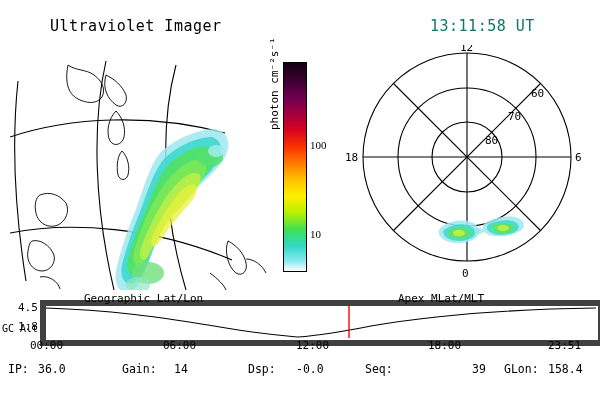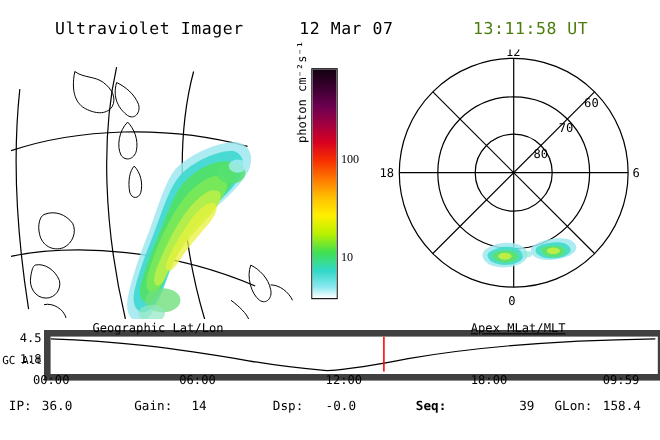--- a/index.html
+++ b/index.html
@@ -1,21 +1,21 @@
 <!DOCTYPE html>
 <html><head>
 <meta charset="utf-8">
 <style>
   html,body{margin:0;padding:0;}
   body{width:600px;height:400px;background:#ffffff;font-family:"DejaVu Sans Mono",monospace;overflow:hidden;position:relative;}
   .abs{position:absolute;}
   #header{top:8px;left:0;width:600px;height:24px;}
   #title{left:50px;top:9px;font-size:15px;color:#000;letter-spacing:0.5px;}
   #date{left:272px;top:9px;font-size:15px;color:#000;letter-spacing:0.5px;}
-  #time{left:430px;top:9px;font-size:15px;color:#4d7c0f;letter-spacing:0.5px;}
+  #time{left:430px;top:9px;font-size:15px;color:#0f766e;letter-spacing:0.5px;}
 
   
   #mapPanel{left:10px;top:45px;width:260px;height:245px;}
   
   #cbarWrap{left:283px;top:62px;width:24px;height:208px;}
   #cbar{width:22px;height:208px;border:1px solid #000;}
   .cbLabel{position:absolute;font-size:11px;color:#000;font-family:Liberation Serif, serif;}
   #cbTitle{position:absolute;left:268px;top:130px;width:14px;font-size:11px;color:#000;
            transform:rotate(-90deg);transform-origin:left top;white-space:nowrap;}
 
@@ -34,21 +34,20 @@
 
   #footer{position:absolute;left:8px;top:362px;width:584px;font-size:11.5px;color:#000;line-height:15px;}
   .frow{position:relative;height:16px;}
   .fc{position:absolute;white-space:pre;}
 </style>
 </head>
 <body>
 
 <div class="abs" id="header">
   <div class="abs" id="title">Ultraviolet Imager</div>
-  <div class="abs" id="date">12 Mar 07</div>
   <div class="abs" id="time">13:11:58 UT</div>
 </div>
 
 <div class="abs" id="mapPanel">
   <svg width="260" height="245" viewBox="0 0 260 245">
     <defs>
       <clipPath id="mapclip">
           <rect x="0" y="0" width="260" height="245"></rect>
         </clipPath>
       <radialGradient id="auroraG" cx="50%" cy="50%" r="50%">
@@ -174,40 +173,40 @@
 
 <div class="abs" id="strip">
   <div id="ylab1">4.5</div>
   <div id="ylab2">1.8</div>
   <div id="stripBox">
     <svg width="550" height="32" viewBox="0 0 550 32">
       <path d="M0,2 C60,4 110,10 180,22 C215,28 240,30 252,31 C266,30 290,27 325,20 C395,8 480,3 550,2" stroke="#000" stroke-width="1.1" fill="none"></path>
       <line x1="303" y1="0" x2="303" y2="32" stroke="#ff0000" stroke-width="1.4"></line>
     </svg>
     <span class="stripLabel" style="left:38px;top:-14px;">Geographic Lat/Lon</span>
-    <span class="stripLabel" style="left:382px;top:-14px;text-decoration:underline;">Apex MLat/MLT</span>
+    <span class="stripLabel" style="left:352px;top:-14px;">Apex MLat/MLT</span>
   </div>
   <div style="position:absolute;left:2px;top:8px;width:28px;font-size:11px;transform:rotate(0deg);"><span style="display:inline-block;transform:rotate(-90deg);transform-origin:center;font-size:0px;">&nbsp;</span></div>
 </div>
 <div class="abs" style="left:2px;top:323px;font-size:10px;text-align:center;">GC Alt</div>
 
 <div id="xticks">
   <span class="xt" style="left:22px;">00:00</span>
   <span class="xt" style="left:155px;">06:00</span>
   <span class="xt" style="left:288px;">12:00</span>
   <span class="xt" style="left:420px;">18:00</span>
-  <span class="xt" style="left:540px;">09:59</span>
+  <span class="xt" style="left:540px;">23:51</span>
 </div>
 
 <div id="footer">
   <div class="frow">
     <span class="fc" style="left:0px;">IP:</span>
     <span class="fc" style="left:30px;">36.0</span>
     <span class="fc" style="left:114px;">Gain:</span>
     <span class="fc" style="left:166px;">14</span>
     <span class="fc" style="left:240px;">Dsp:</span>
     <span class="fc" style="left:288px;">-0.0</span>
-    <span class="fc" style="left:370px;font-weight:bold;">Seq:</span>
+    <span class="fc" style="left:357px;">Seq:</span>
     <span class="fc" style="left:420px;margin-left:44px;">39</span>
     <span class="fc" style="left:496px;">GLon:</span>
     <span class="fc" style="left:540px;">158.4</span>
   </div>
 </div>
 
 </body></html>

